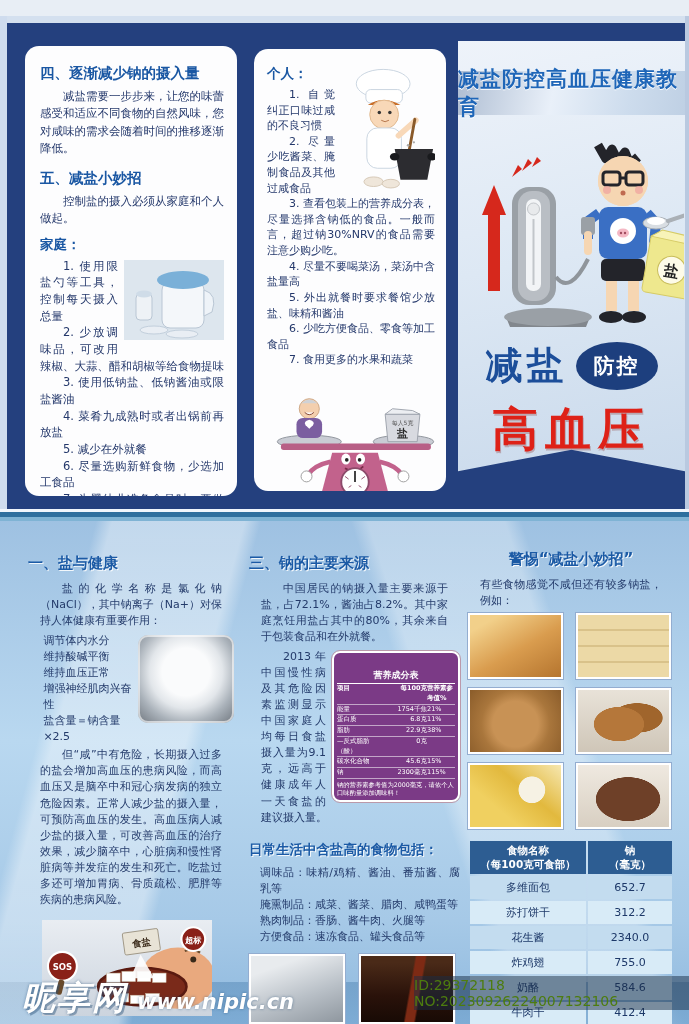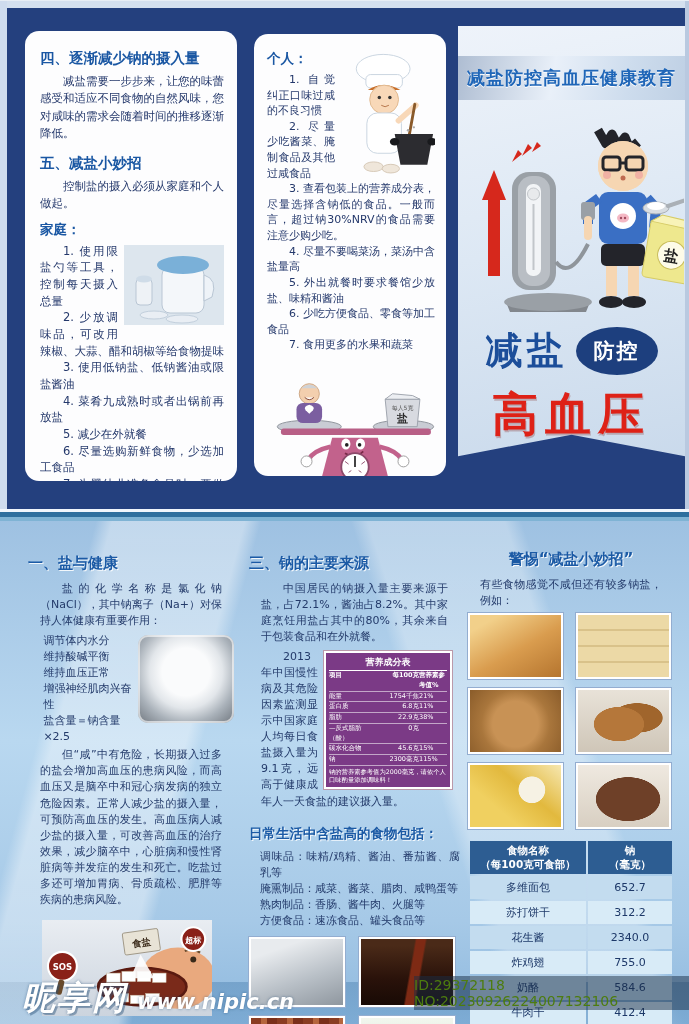--- a/index.html
+++ b/index.html
@@ -1,19 +1,19 @@
 <!DOCTYPE html>
 <html><head>
 <meta charset="utf-8">
 <style>
   html,body{margin:0;padding:0;background:#e8eef5;}
   .page{position:relative;width:689px;height:1024px;overflow:hidden;
         font-family:"DejaVu Sans","Liberation Sans",sans-serif;color:#24386b;}
   
-  .top{position:absolute;left:0;top:1px;width:689px;height:509px;background:#24407e;}
+  .top{position:absolute;left:0;top:16px;width:689px;height:509px;background:#24407e;}
   .edge-top{position:absolute;left:0;top:0;width:689px;height:7px;background:#d4e0ef;}
   .edge-left{position:absolute;left:0;top:0;width:7px;height:509px;background:#cfdcee;}
   .edge-right{position:absolute;right:0;top:0;width:4px;height:509px;background:#b9c9e0;}
   .panel{position:absolute;background:#fdfdfe;border-radius:14px;box-sizing:border-box;overflow:hidden;}
   .p1{left:25px;top:30px;width:212px;height:450px;padding:18px 13px 0 15px;}
   .p2{left:254px;top:33px;width:192px;height:442px;padding:14px 11px 0 13px;}
   .p3{left:458px;top:25px;width:227px;height:478px;border-radius:0;
       background:linear-gradient(168deg,#eef3fa 0%,#dde8f4 45%,#c6d7ea 100%);
       clip-path:polygon(0 0,100% 0,100% 90%,50% 85.5%,0 90%);}
   .sec-h{font-size:14.5px;font-weight:bold;color:#1a57a3;margin:0 0 5px;}
@@ -24,21 +24,21 @@
   .tip{font-size:11.5px;line-height:1.45;text-indent:2em;text-align:justify;}
   .p2 .tip{font-size:11px;line-height:1.42;}
   .ph{border:2px solid #fff;outline:1px solid #93add0;box-sizing:border-box;}
   .jug{float:right;width:100px;height:80px;margin:2px 0 4px 6px;}
   .chef{float:right;width:96px;height:128px;margin:0 0 2px 4px;}
   .balance{display:block;margin:6px auto 0;}
   
   .cover-band{position:absolute;left:0;top:30px;width:100%;height:44px;
      background:linear-gradient(100deg,#aebdd2 0%,#e9f0f9 42%,#cddced 75%,#bfd0e4 100%);
      display:flex;align-items:center;justify-content:center;}
-  .cover-band span{font-size:18px;font-weight:bold;color:#1f66b8;letter-spacing:1px;text-shadow:0 1px 0 #fff;}
+  .cover-band span{font-size:21px;font-weight:bold;color:#1f66b8;letter-spacing:1px;text-shadow:0 1px 0 #fff;}
   .cover-art{position:absolute;left:2px;top:86px;}
   .cover-title{position:absolute;left:0;top:300px;width:100%;text-align:center;}
   .ct-row1{display:flex;align-items:center;justify-content:center;gap:8px;}
   .ct-jy{font-size:37px;font-weight:900;color:#1c4e9a;letter-spacing:4px;}
   .ct-badge{width:82px;height:48px;background:#1d3f7e;border-radius:50%;display:flex;align-items:center;justify-content:center;}
   .ct-badge span{color:#fff;font-size:21px;font-weight:bold;letter-spacing:2px;}
   .ct-gxy{font-size:46px;font-weight:900;color:#de2117;letter-spacing:7px;margin-top:8px;text-shadow:1px 2px 0 rgba(120,10,5,.25);}
   .ct-sub{font-size:21px;font-weight:bold;color:#1c4e9a;margin-top:10px;letter-spacing:2px;}
   
   .bottom{position:absolute;left:0;top:509px;width:689px;height:515px;overflow:hidden;
@@ -58,22 +58,22 @@
   .b-h{font-size:15px;font-weight:bold;color:#1b5aa5;text-shadow:1px 1px 0 rgba(255,255,255,.85);margin:0 0 6px;}
   .b-h.center{text-align:center;}
   .b-p{margin:0 12px 4px;text-align:justify;color:#233a6a;}
   .benefit{padding-left:1.4em;color:#233a6a;}
   .saltdish{float:right;width:96px;height:88px;border-radius:10px;margin:2px 0 4px 5px;
      background:radial-gradient(circle at 50% 42%,#fafbfc 0 34%,#e2e6ea 52%,#aab2ba 72%,#6f767e 100%);
      box-shadow:inset 0 0 0 2px rgba(255,255,255,.6);}
   .cartoon-box{width:170px;height:96px;margin:8px 0 8px 14px;background:linear-gradient(#e9edf2,#ccd4de);}
   .c1-lower{margin-top:6px;}
   
-  .nutri{float:right;width:128px;margin:2px 8px 4px 6px;background:#7b3a86;border:2px solid #fff;
-     outline:1px solid #b9a; border-radius:0;color:#fff;padding:3px 3px 2px;box-sizing:border-box;}
+  .nutri{float:right;width:128px;margin:2px 0 4px 6px;background:#7b3a86;border:2px solid #fff;
+     outline:1px solid #b9a; border-radius:8px;color:#fff;padding:16px 3px 2px;box-sizing:border-box;}
   .nutri .nt{font-size:9px;font-weight:bold;text-align:center;border-bottom:1px solid #fff;padding-bottom:1px;}
   .nrow{display:flex;font-size:6.5px;line-height:1.5;border-bottom:1px solid rgba(255,255,255,.55);}
   .nrow span:nth-child(1){width:48px;}
   .nrow span:nth-child(2){width:42px;text-align:right;}
   .nrow span:nth-child(3){width:26px;text-align:left;}
   .nnote{font-size:6.3px;line-height:1.35;padding-top:2px;}
   .fg{padding-left:1em;text-align:justify;color:#233a6a;}
   .fg:first-of-type{padding-left:0;text-indent:1em;}
   .grid2{display:grid;grid-template-columns:1fr 1fr;gap:9px;margin-top:8px;}
   .grid2 .ph{width:96px;height:70px;}

